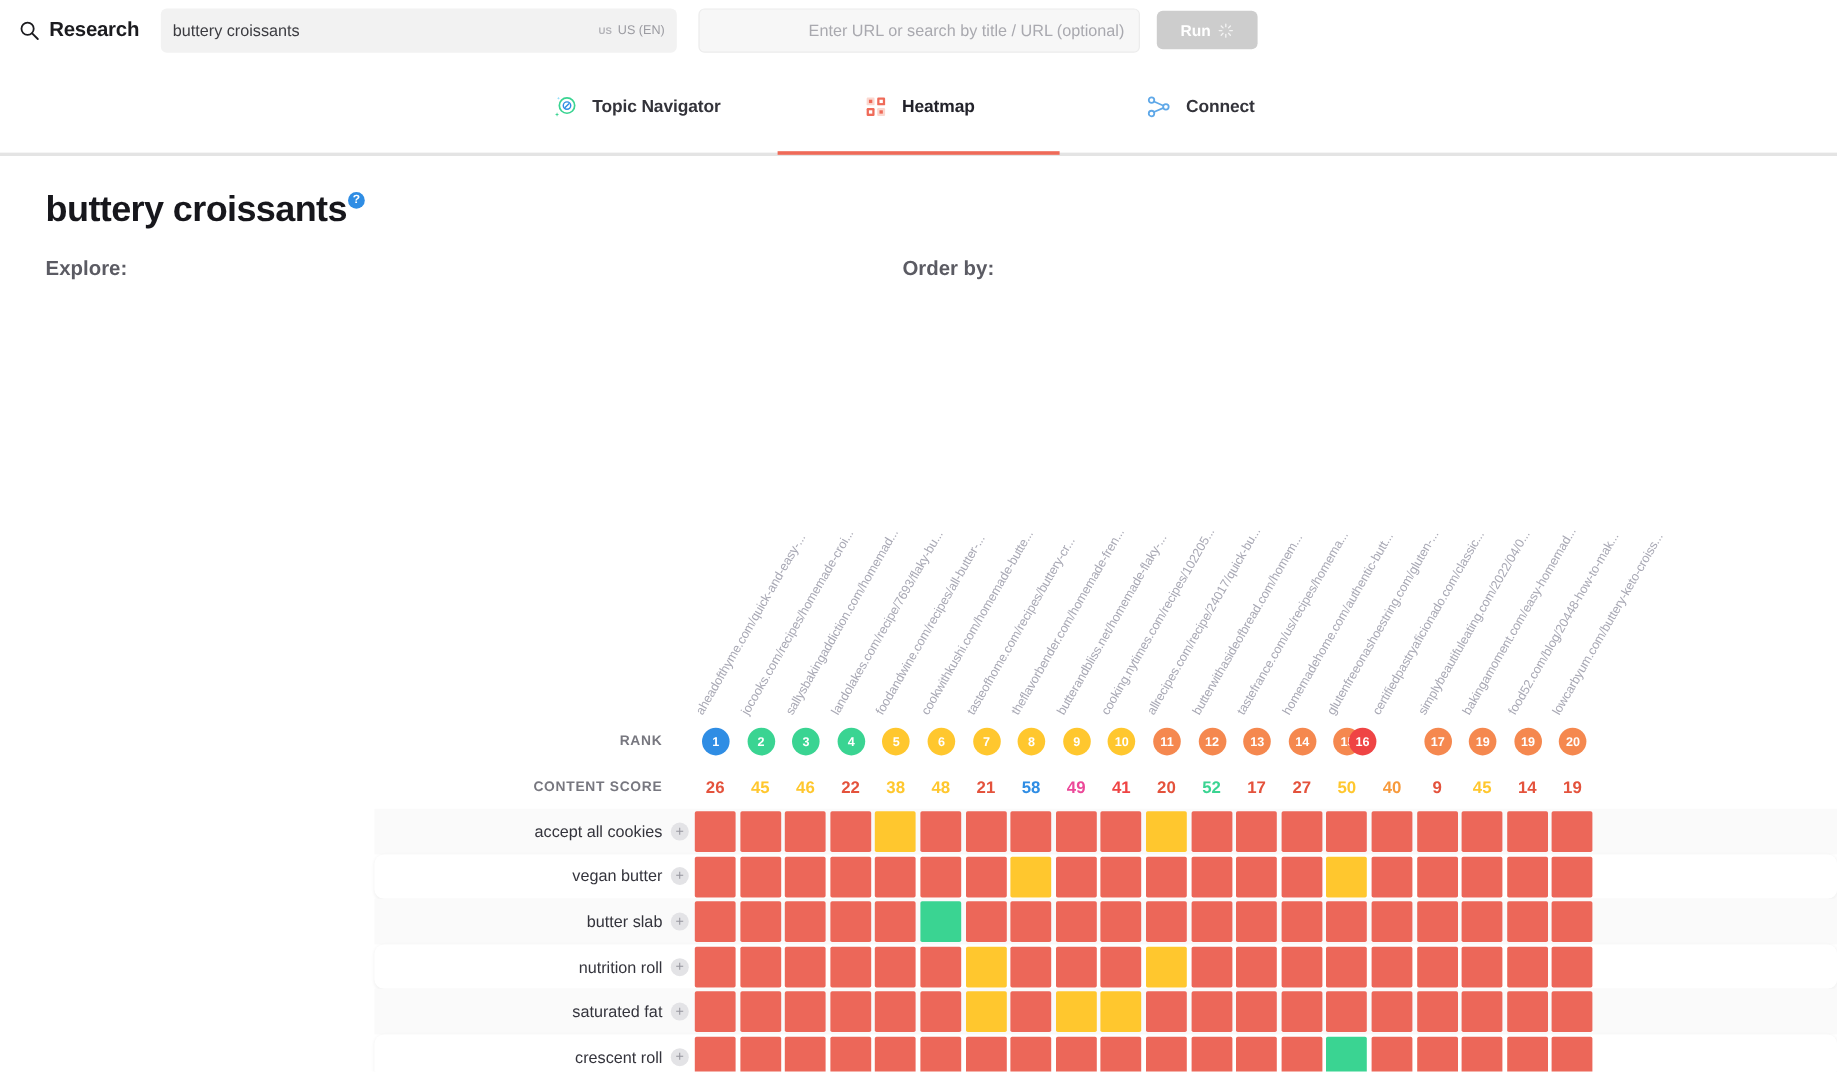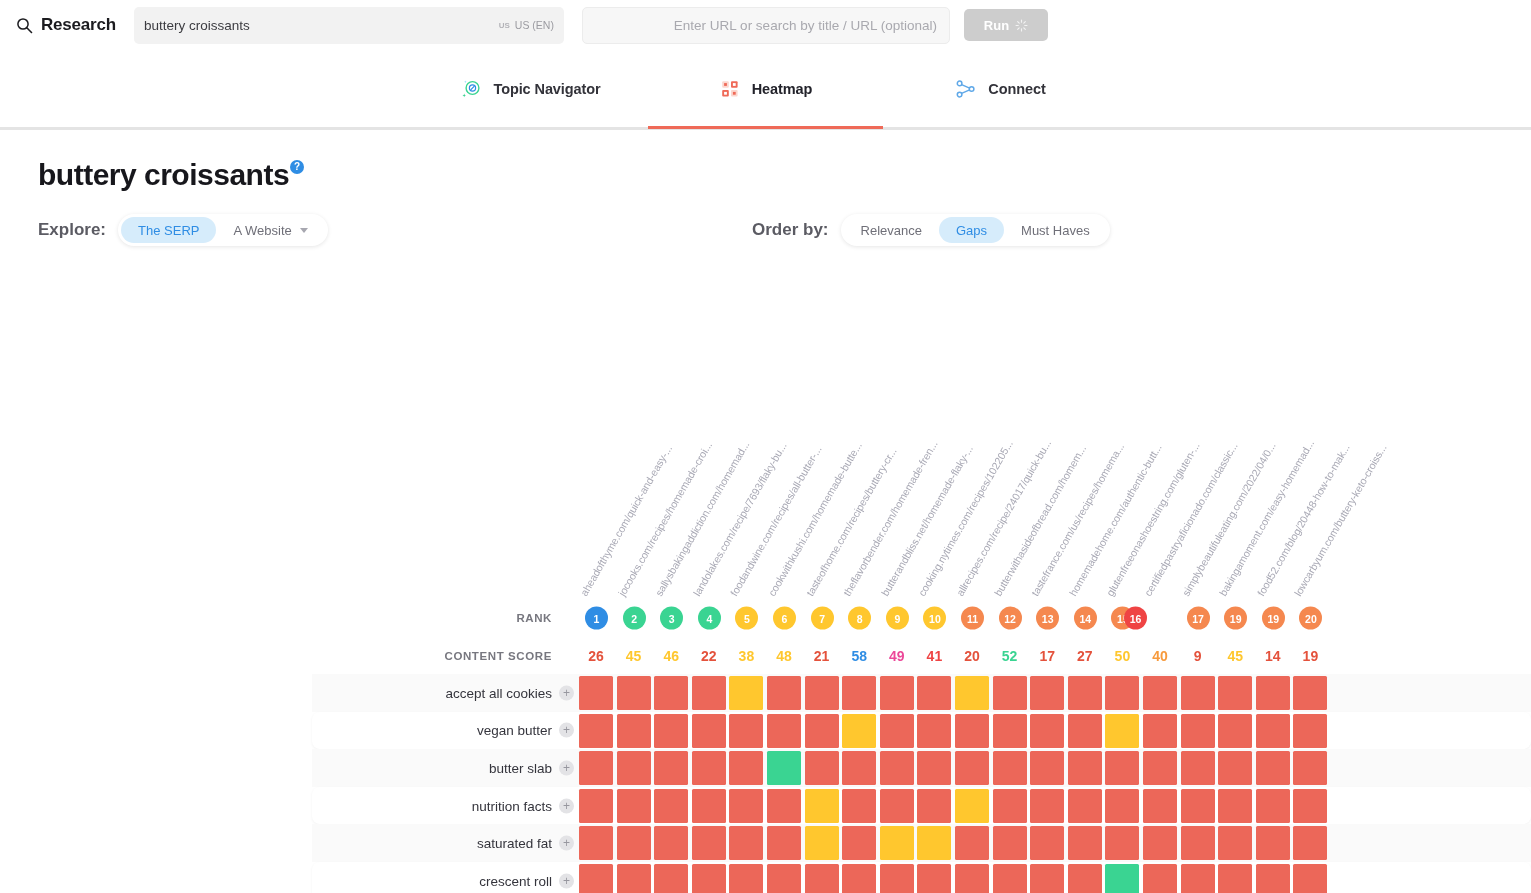--- a/index.html
+++ b/index.html
@@ -370,44 +370,24 @@
 <div class="body-wrap">
 
   <div>
     <span class="page-title">buttery croissants</span><span class="help-dot">?</span>
   </div>
 
   <div class="controls-row">
 
     <div class="explore-group">
       <span class="ctl-label">Explore:</span>
-      <div class="seg">
-        <div class="seg-btn on">
-          <span>The SERP</span>
-        </div>
-        <div class="seg-btn">
-          <span>A Website</span>
-          <span class="caret"></span>
-        </div>
-      </div>
     </div>
 
     <div class="order-group">
       <span class="ctl-label">Order by:</span>
-      <div class="seg">
-        <div class="seg-btn">
-          <span>Relevance</span>
-        </div>
-        <div class="seg-btn on">
-          <span>Gaps</span>
-        </div>
-        <div class="seg-btn">
-          <span>Must Haves</span>
-        </div>
-      </div>
     </div>
 
   </div>
 
   <div class="hm">
     <div class="hm-headers" id="hm-headers">
         <span class="url-lab" style="left: 588px;">aheadofthyme.com/quick-and-easy-...</span>
         <span class="url-lab" style="left: 625.6px;">jocooks.com/recipes/homemade-croi...</span>
         <span class="url-lab" style="left: 663.2px;">sallysbakingaddiction.com/homemad...</span>
         <span class="url-lab" style="left: 700.8px;">landolakes.com/recipe/7693/flaky-bu...</span>
@@ -545,21 +525,21 @@
           <div class="cell" style="left: 1067.8px; background: rgb(236, 103, 89);"></div>
           <div class="cell" style="left: 1105.4px; background: rgb(236, 103, 89);"></div>
           <div class="cell" style="left: 1143px; background: rgb(236, 103, 89);"></div>
           <div class="cell" style="left: 1180.6px; background: rgb(236, 103, 89);"></div>
           <div class="cell" style="left: 1218.2px; background: rgb(236, 103, 89);"></div>
           <div class="cell" style="left: 1255.8px; background: rgb(236, 103, 89);"></div>
           <div class="cell" style="left: 1293.4px; background: rgb(236, 103, 89);"></div>
         </div>
         <div class="hm-row">
           <div class="rowstripe alt"></div>
-          <div class="rlab">nutrition facts</div>
+          <div class="rlab">nutrition roll</div>
           <div class="plusbtn">+</div>
           <div class="cell" style="left: 579px; background: rgb(236, 103, 89);"></div>
           <div class="cell" style="left: 616.6px; background: rgb(236, 103, 89);"></div>
           <div class="cell" style="left: 654.2px; background: rgb(236, 103, 89);"></div>
           <div class="cell" style="left: 691.8px; background: rgb(236, 103, 89);"></div>
           <div class="cell" style="left: 729.4px; background: rgb(236, 103, 89);"></div>
           <div class="cell" style="left: 767px; background: rgb(236, 103, 89);"></div>
           <div class="cell" style="left: 804.6px; background: rgb(255, 199, 46);"></div>
           <div class="cell" style="left: 842.2px; background: rgb(236, 103, 89);"></div>
           <div class="cell" style="left: 879.8px; background: rgb(236, 103, 89);"></div>

